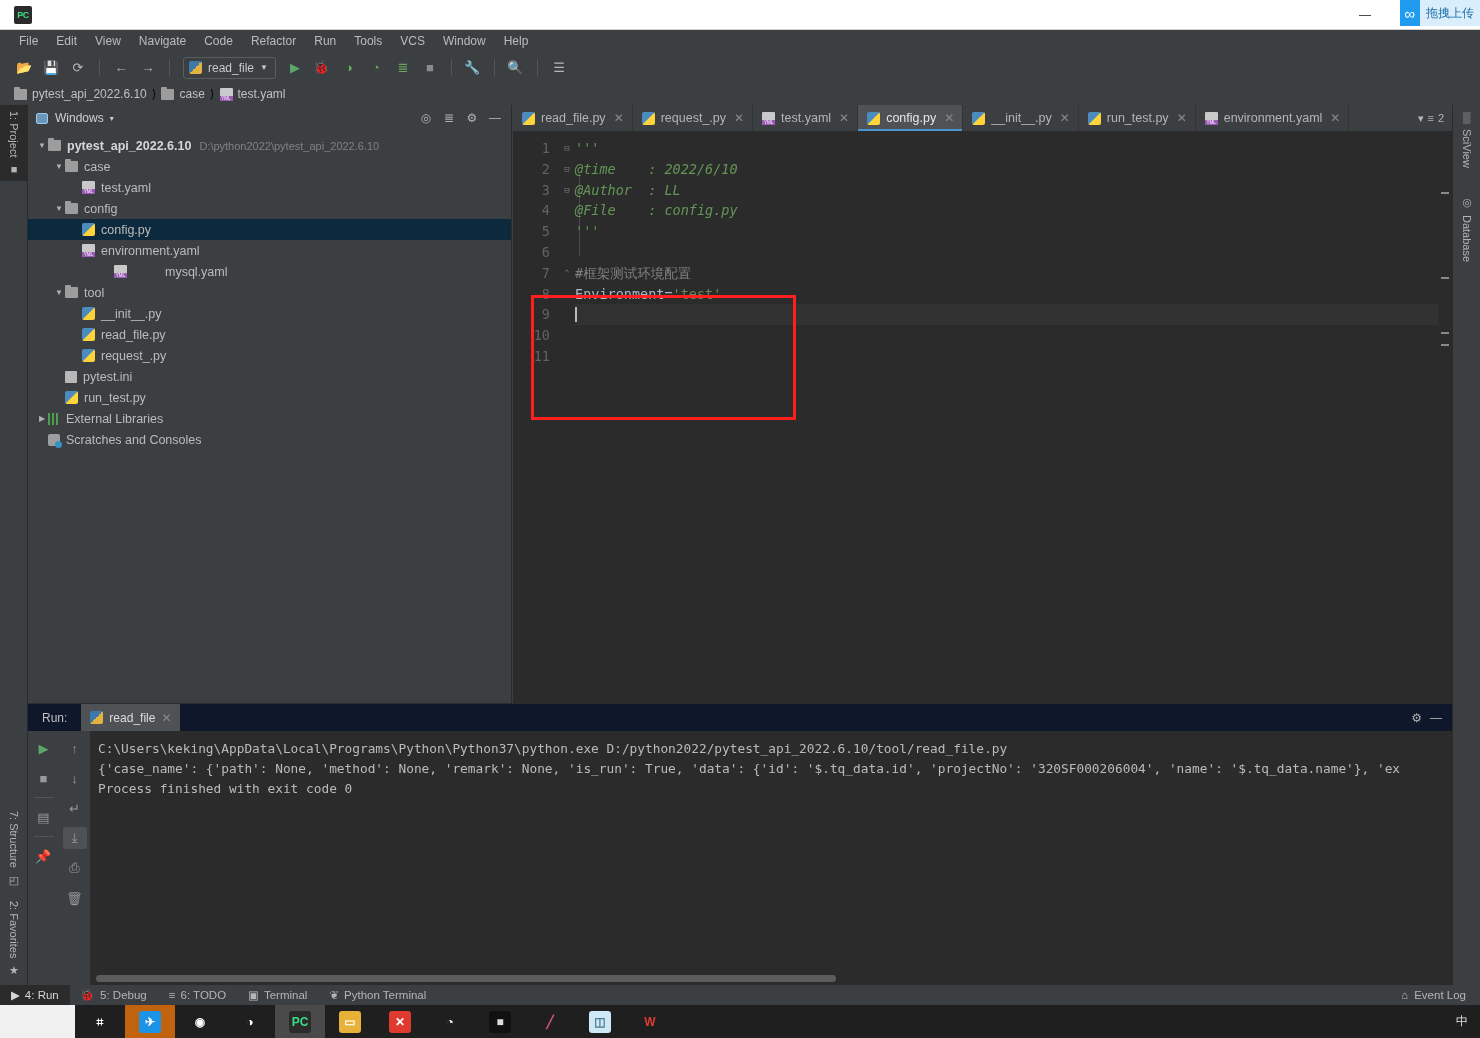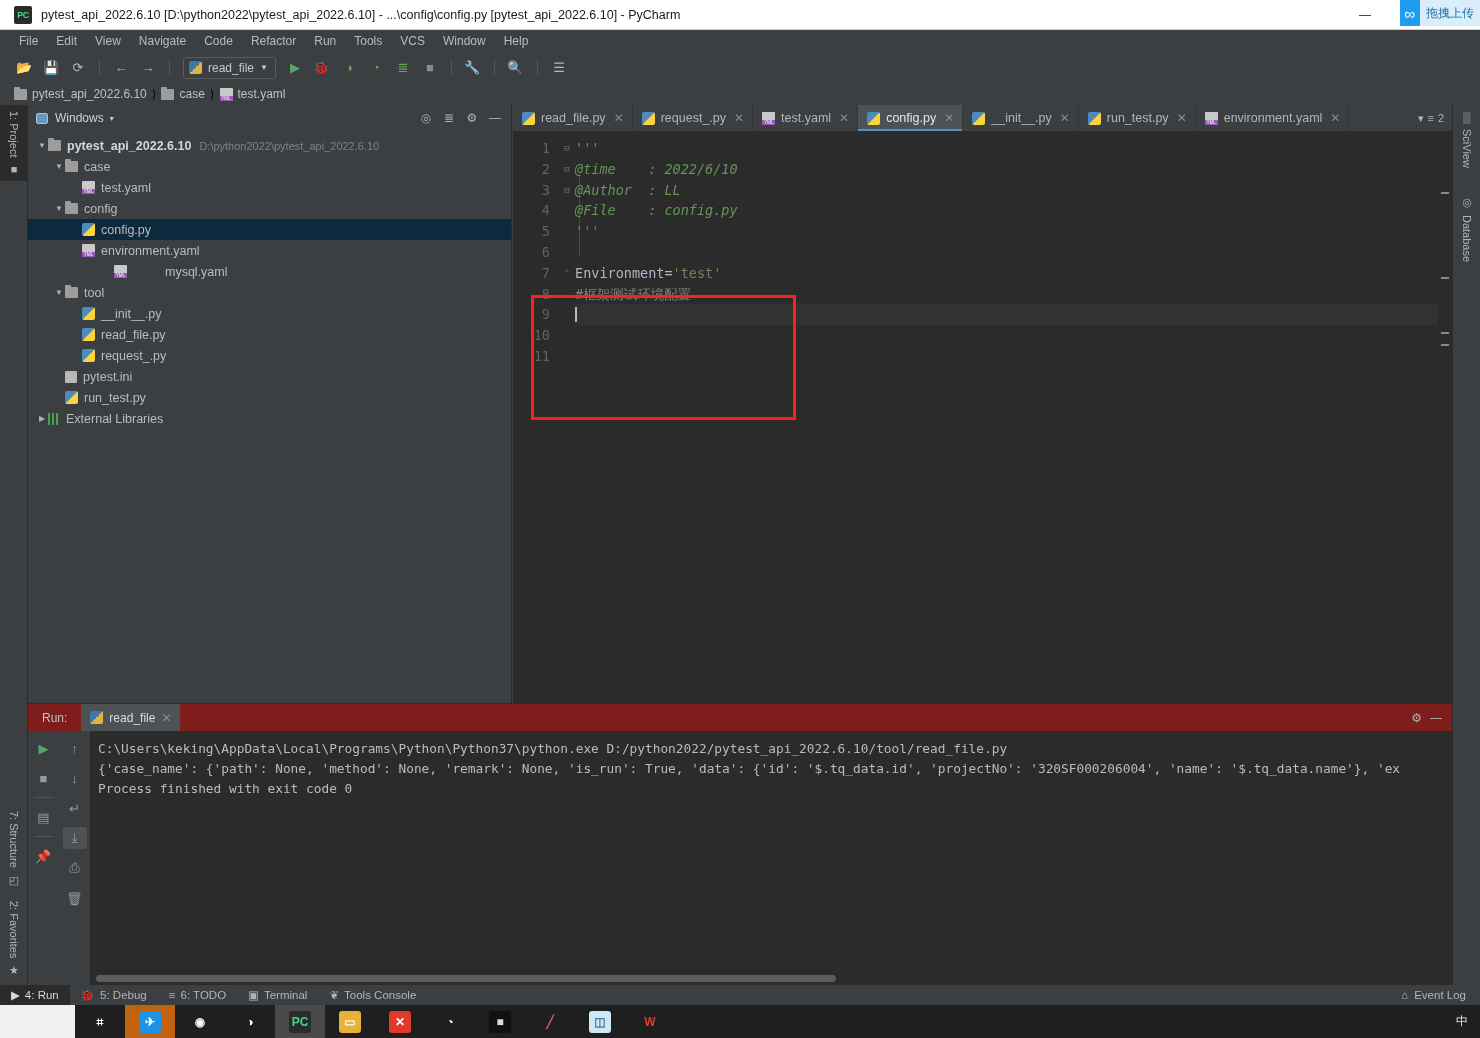--- a/index.html
+++ b/index.html
@@ -124,21 +124,21 @@
     vertical-align:-3px; }
   .indentguide{ position:absolute; left:66px; top:42px; width:1px; height:82px;
     background:#4a4a4a; }
   .redbox{ position:absolute; left:18px; top:163px; width:265px; height:125px;
     border:3px solid #ff1f1f; }
   .escroll{ position:absolute; right:0; top:0; width:14px; height:100%; background:#2b2b2b; }
   .emark{ position:absolute; right:3px; width:8px; height:2px; background:#8a8a8a; }
 
   
   .runpanel{ position:absolute; left:28px; top:703px; right:28px; height:282px;
-    background:#7f1d1d; border-top:1px solid #2b2b2b; }
+    background:#0f172a; border-top:1px solid #2b2b2b; }
   .run-head{ height:27px; display:flex; align-items:center; padding-left:14px;
     font-size:12px; color:#c0c0c0; }
   .run-head .lbl{ margin-right:14px; }
   .run-tab{ display:flex;align-items:center;gap:6px;height:27px;padding:0 9px;
     background:#4e5254; color:#dcdcdc; }
   .run-tab .x{ color:#8a8a8a; font-size:12px; }
   .run-head-right{ margin-left:auto; display:flex; gap:8px; padding-right:10px; color:#b0b0b0; }
   .run-body{ position:absolute; left:0; top:27px; right:0; bottom:0; display:flex; }
   .run-side{ width:62px; background:#3c3f41; display:flex; }
   .rs-col{ width:31px; padding-top:6px; display:flex; flex-direction:column;
@@ -179,21 +179,20 @@
   .tray{ margin-left:auto; display:flex; align-items:center; gap:10px; padding-right:12px;
     color:#e0e0e0; font-size:12px; }
 </style>
 </head>
 <body>
 
 <div id="app">
 
   <div class="titlebar">
     <div class="tb-icon">PC</div>
-    <div class="tb-title">pytest_api_2022.6.10 [D:\python2022\pytest_api_2022.6.10] - ...\config\config.py [pytest_api_2022.6.10] - PyCharm</div>
     <div class="tb-ctrls">
       <div class="tb-btn">—</div>
       <div class="tb-btn">□</div>
       <div class="tb-btn">✕</div>
     </div>
     <div class="upload-pill">
       <span class="glyph">∞</span>
       <span class="lbl">拖拽上传</span>
     </div>
   </div>
@@ -386,20 +385,27 @@
             <span class="py-ic"></span>
           </span>
           <span class="tlabel">run_test.py</span>
         </div>
         <div class="trow" style="padding-left: 8px;">
           <span class="tw">▶</span>
           <span class="ticon">
             <span class="lib-ic"></span>
           </span>
           <span class="tlabel">External Libraries</span>
+        </div>
+        <div class="trow" style="padding-left: 8px;">
+          <span class="tw"></span>
+          <span class="ticon">
+            <span class="scr-ic"></span>
+          </span>
+          <span class="tlabel">Scratches and Consoles</span>
         </div>
       </div>
   </div>
 
   <div class="editor">
     <div class="tabsbar" id="tabsbar">
         <div class="etab">
           <span class="py-ic"></span>
           <span>read_file.py</span>
           <span class="x">✕</span>
@@ -468,22 +474,22 @@
           <div class="fline"></div>
         </div>
       <div class="indentguide"></div>
       <div class="codelines" id="codelines">
           <div class="cline"><span class="c-doc">'''</span></div>
           <div class="cline"><span class="c-doc">@time    : 2022/6/10</span></div>
           <div class="cline"><span class="c-doc">@Author  : LL</span></div>
           <div class="cline"><span class="c-doc">@File    : config.py</span></div>
           <div class="cline"><span class="c-doc">'''</span></div>
           <div class="cline"><span class="c-ident"></span></div>
+          <div class="cline"><span class="c-com">#框架测试环境配置</span></div>
           <div class="cline"><span class="c-ident">Environment=</span><span class="c-str">'test'</span></div>
-          <div class="cline"><span class="c-com">#框架测试环境配置</span></div>
           <div class="cline cur"><span class="c-ident"></span><span class="caret-bar"></span></div>
         </div>
       <div class="redbox"></div>
       <div class="escroll">
         <div class="emark" style="top:60px;"></div>
         <div class="emark" style="top:145px;"></div>
         <div class="emark" style="top:200px;"></div>
         <div class="emark" style="top:212px;"></div>
       </div>
     </div>
@@ -543,21 +549,21 @@
     <div class="sb-item">
       <span>≡</span>
       <span>6: TODO</span>
     </div>
     <div class="sb-item">
       <span>▣</span>
       <span>Terminal</span>
     </div>
     <div class="sb-item">
       <span>❦</span>
-      <span>Tools Console</span>
+      <span>Python Terminal</span>
     </div>
     <div class="sb-right">
       <span>⌂</span>
       <span>Event Log</span>
     </div>
   </div>
   <div class="csdn">CSDN @亚索不会吹风</div>
 
   <div class="taskbar">
     <div class="tb-search"></div>

